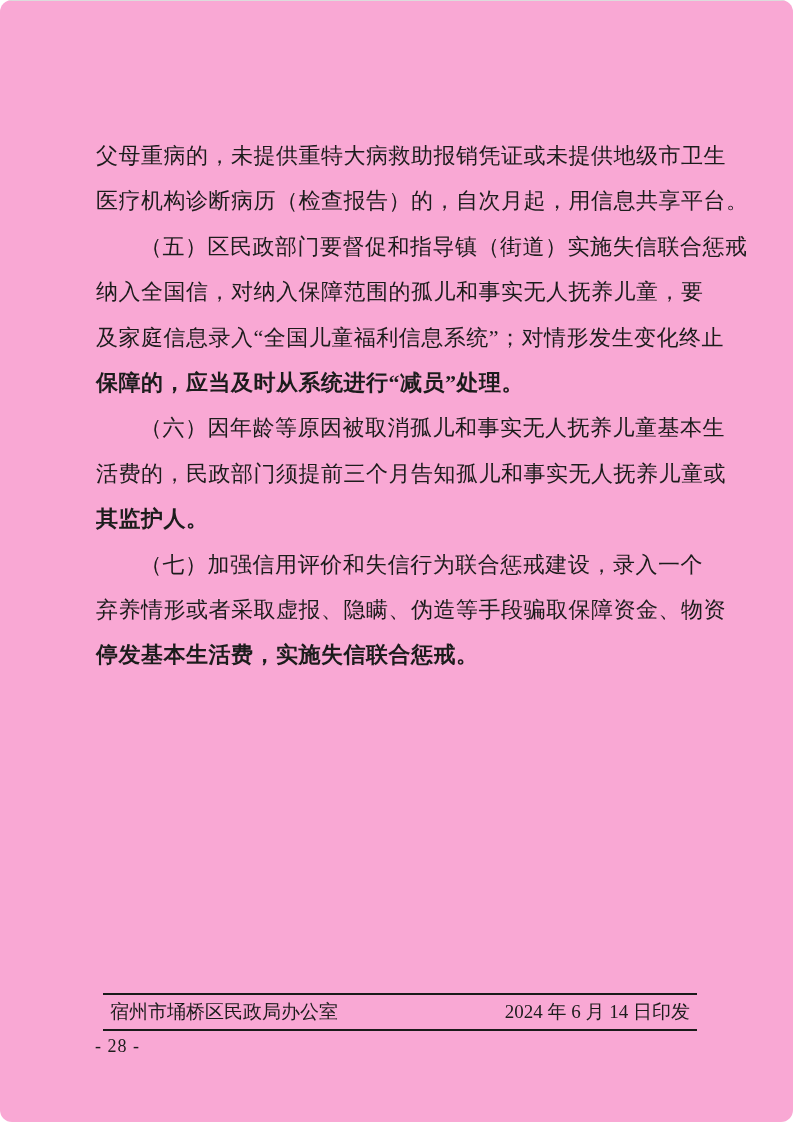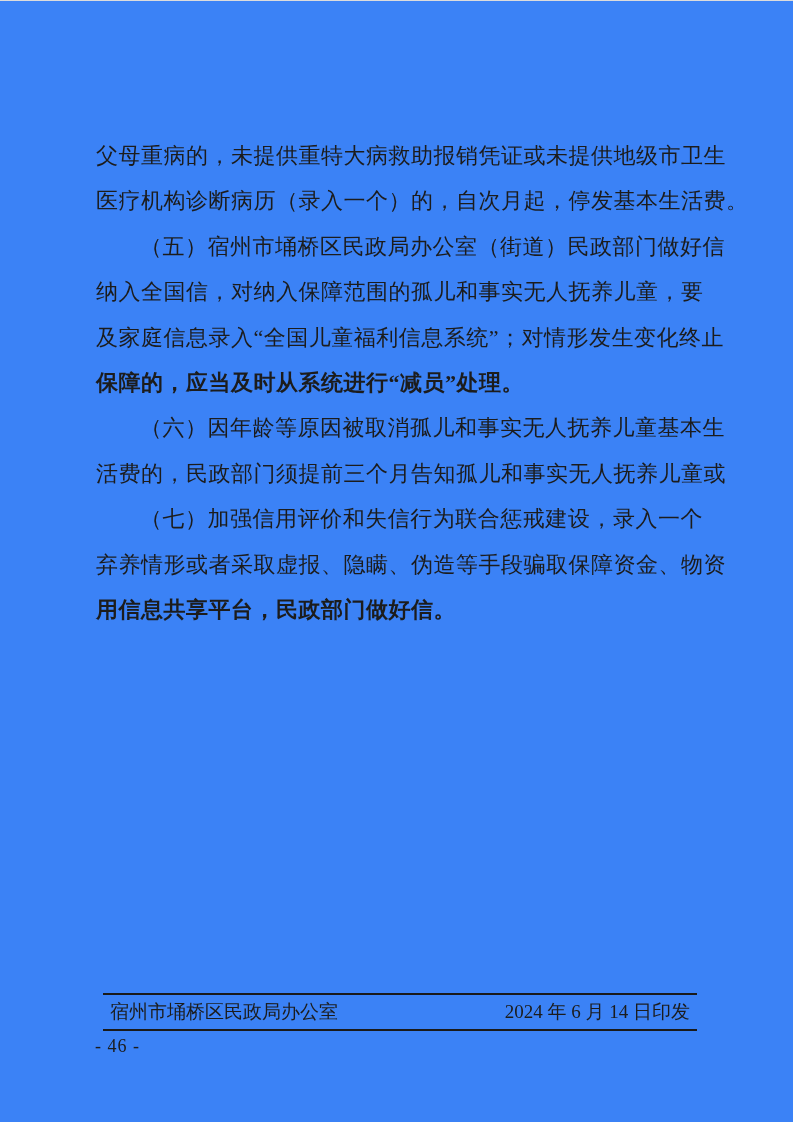--- a/index.html
+++ b/index.html
@@ -4,24 +4,25 @@
 <style>
   html, body {
     margin: 0;
     padding: 0;
     background: #ffffff;
   }
   .page {
     position: relative;
     width: 793px;
     height: 1122px;
-    background: #3b82f6;
+    background: #f9a8d4;
     overflow: hidden;
     font-family: "Liberation Serif", "DejaVu Serif", serif;
     color: #1c1c1c;
+    border-radius: 12px;
   }
   .page-top-edge {
     position: absolute;
     top: 0;
     left: 0;
     width: 793px;
     height: 1px;
     background: #dcdcdc;
   }
   .body-text {
@@ -78,39 +79,40 @@
 </head>
 <body>
 
 <div class="page">
 
   <div class="page-top-edge"></div>
 
   <div class="body-text">
 
     <div class="line">父母重病的，未提供重特大病救助报销凭证或未提供地级市卫生</div>
-    <div class="line">医疗机构诊断病历（录入一个）的，自次月起，停发基本生活费。</div>
+    <div class="line">医疗机构诊断病历（检查报告）的，自次月起，用信息共享平台。</div>
 
-    <div class="line indent">（五）宿州市埇桥区民政局办公室（街道）民政部门做好信</div>
+    <div class="line indent">（五）区民政部门要督促和指导镇（街道）实施失信联合惩戒</div>
     <div class="line">纳入全国信，对纳入保障范围的孤儿和事实无人抚养儿童，要</div>
     <div class="line">及家庭信息录入“全国儿童福利信息系统”；对情形发生变化终止</div>
     <div class="line last">保障的，应当及时从系统进行“减员”处理。</div>
 
     <div class="line indent">（六）因年龄等原因被取消孤儿和事实无人抚养儿童基本生</div>
     <div class="line">活费的，民政部门须提前三个月告知孤儿和事实无人抚养儿童或</div>
+    <div class="line last">其监护人。</div>
 
     <div class="line indent">（七）加强信用评价和失信行为联合惩戒建设，录入一个</div>
     <div class="line">弃养情形或者采取虚报、隐瞒、伪造等手段骗取保障资金、物资</div>
-    <div class="line last">用信息共享平台，民政部门做好信。</div>
+    <div class="line last">停发基本生活费，实施失信联合惩戒。</div>
   </div>
 
   <div class="footer-rule top"></div>
 
   <div class="footer-row">
     <span>宿州市埇桥区民政局办公室</span>
     <span>2024 年 6 月 14 日印发</span>
   </div>
 
   <div class="footer-rule bottom"></div>
 
-  <div class="page-number">- 46 -</div>
+  <div class="page-number">- 28 -</div>
 
 </div>
 
 </body></html>

